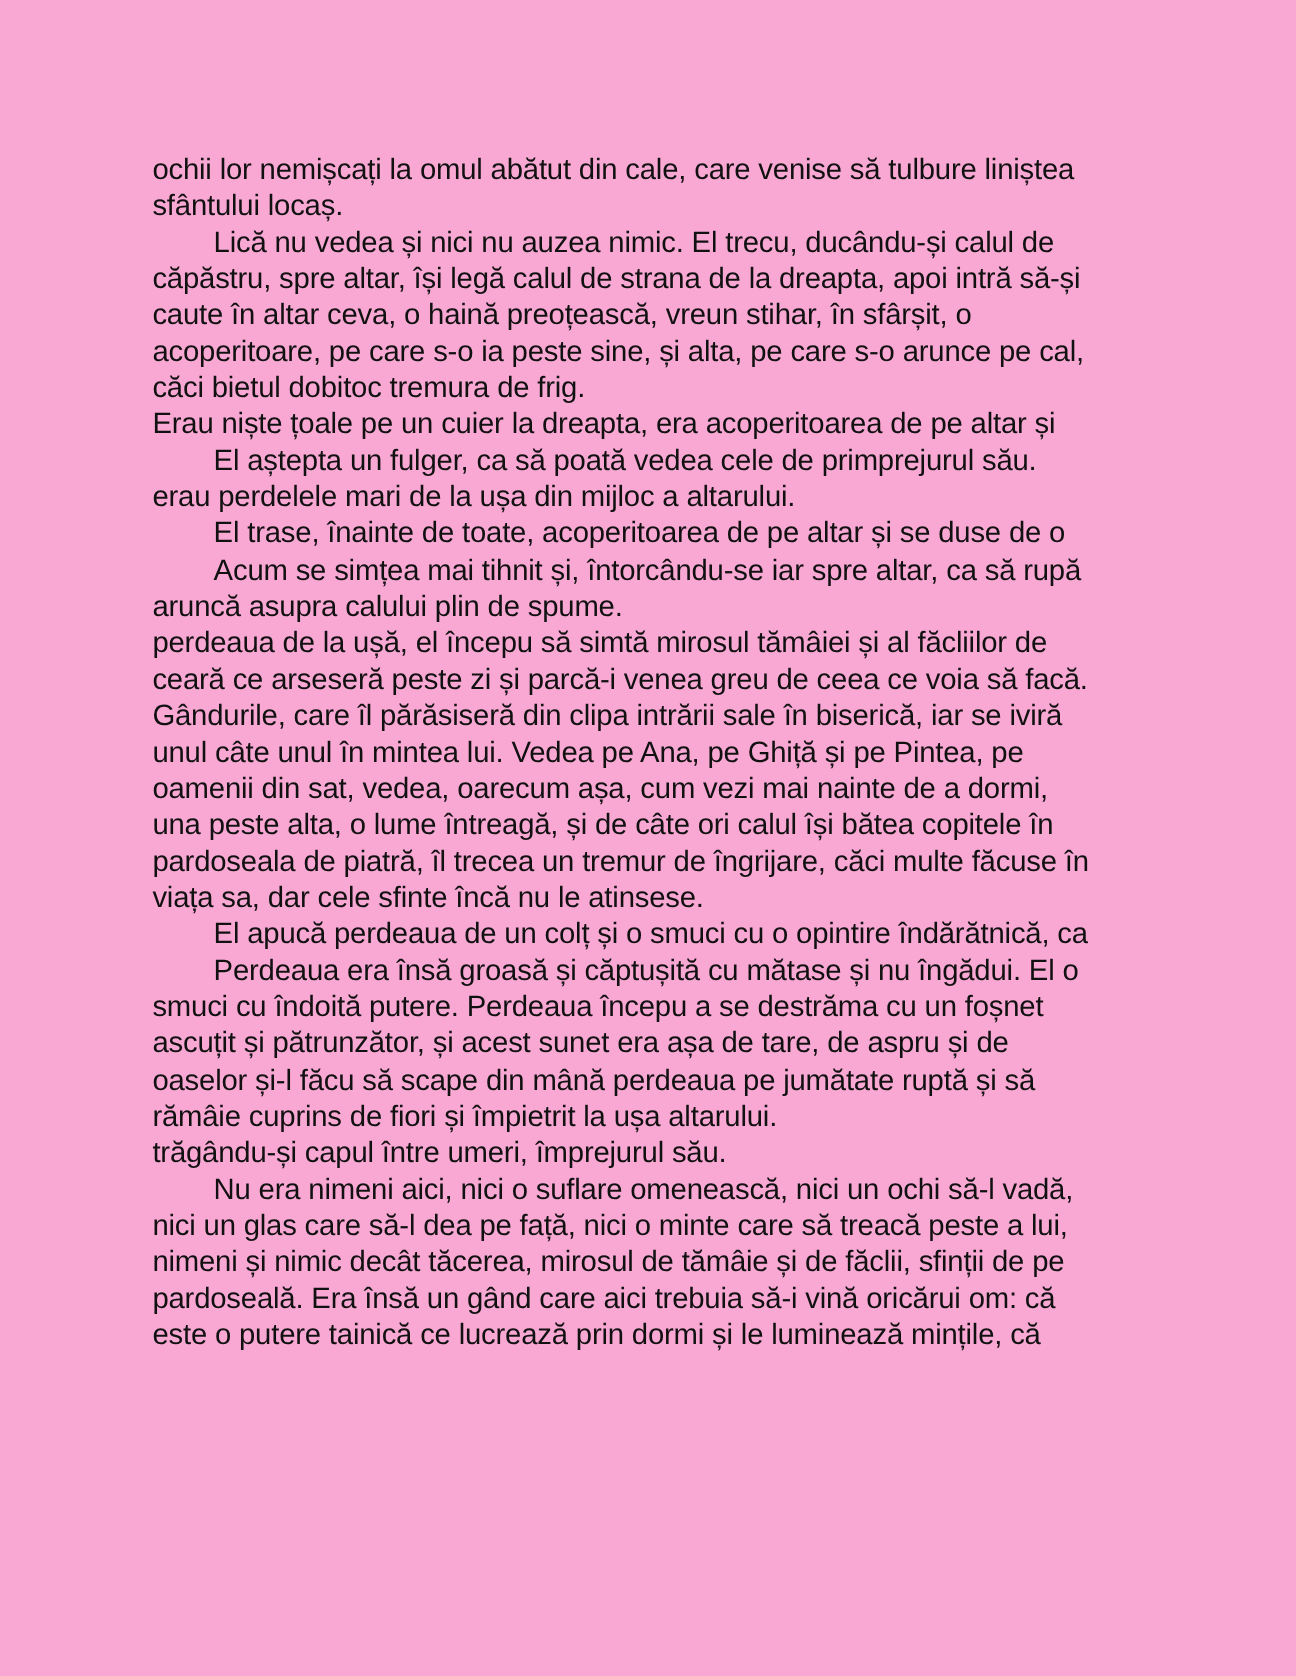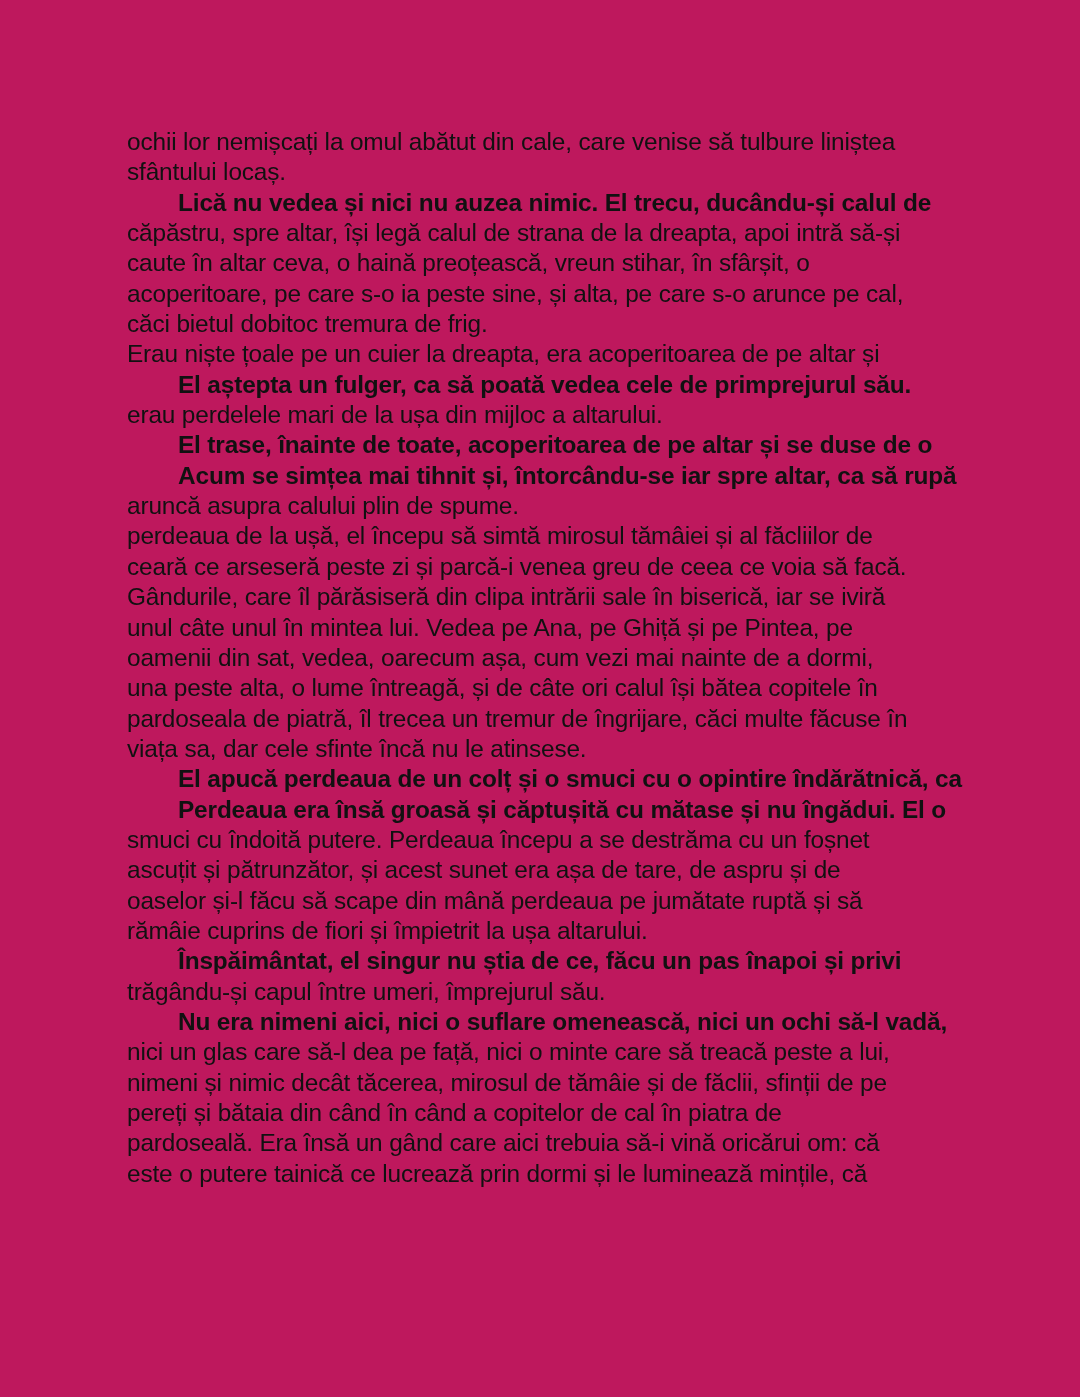--- a/index.html
+++ b/index.html
@@ -1,39 +1,39 @@
 <!DOCTYPE html>
 <html><head>
 <meta charset="utf-8">
 <style>
   html, body { margin: 0; padding: 0; background: #ffffff; }
   body { width: 1080px; height: 1397px; position: relative; overflow: hidden; }
   .page {
     position: absolute;
     left: 0; top: 0;
     width: 1080px; height: 1397px;
-    background: #be185d;
+    background: #f9a8d4;
   }
   .text-block {
     position: absolute;
     left: 127px;
     top: 127px;
     width: 840px;
     font-family: "Liberation Sans", sans-serif;
     font-size: 24.4px;
     line-height: 30.35px;
     color: #111111;
     letter-spacing: -0.15px;
   }
   .line {
     display: block;
     white-space: nowrap;
     height: 30.35px;
   }
-  .line.indent { padding-left: 51px; font-weight: bold; }
+  .line.indent { padding-left: 51px; }
 </style>
 </head>
 <body>
 
 <div class="page">
   <div class="text-block" id="text-block">
 
     <span class="line">ochii lor nemișcați la omul abătut din cale, care venise să tulbure liniștea</span>
     <span class="line">sfântului locaș.</span>
     <span class="line indent">Lică nu vedea și nici nu auzea nimic. El trecu, ducându-și calul de</span>
@@ -54,22 +54,20 @@
     <span class="line">oamenii din sat, vedea, oarecum așa, cum vezi mai nainte de a dormi,</span>
     <span class="line">una peste alta, o lume întreagă, și de câte ori calul își bătea copitele în</span>
     <span class="line">pardoseala de piatră, îl trecea un tremur de îngrijare, căci multe făcuse în</span>
     <span class="line">viața sa, dar cele sfinte încă nu le atinsese.</span>
     <span class="line indent">El apucă perdeaua de un colț și o smuci cu o opintire îndărătnică, ca</span>
     <span class="line indent">Perdeaua era însă groasă și căptușită cu mătase și nu îngădui. El o</span>
     <span class="line">smuci cu îndoită putere. Perdeaua începu a se destrăma cu un foșnet</span>
     <span class="line">ascuțit și pătrunzător, și acest sunet era așa de tare, de aspru și de</span>
     <span class="line">oaselor și-l făcu să scape din mână perdeaua pe jumătate ruptă și să</span>
     <span class="line">rămâie cuprins de fiori și împietrit la ușa altarului.</span>
-    <span class="line indent">Înspăimântat, el singur nu știa de ce, făcu un pas înapoi și privi</span>
     <span class="line">trăgându-și capul între umeri, împrejurul său.</span>
     <span class="line indent">Nu era nimeni aici, nici o suflare omenească, nici un ochi să-l vadă,</span>
     <span class="line">nici un glas care să-l dea pe față, nici o minte care să treacă peste a lui,</span>
     <span class="line">nimeni și nimic decât tăcerea, mirosul de tămâie și de făclii, sfinții de pe</span>
-    <span class="line">pereți și bătaia din când în când a copitelor de cal în piatra de</span>
     <span class="line">pardoseală. Era însă un gând care aici trebuia să-i vină oricărui om: că</span>
     <span class="line">este o putere tainică ce lucrează prin dormi și le luminează mințile, că</span>
   </div>
 </div>
 
 </body></html>

